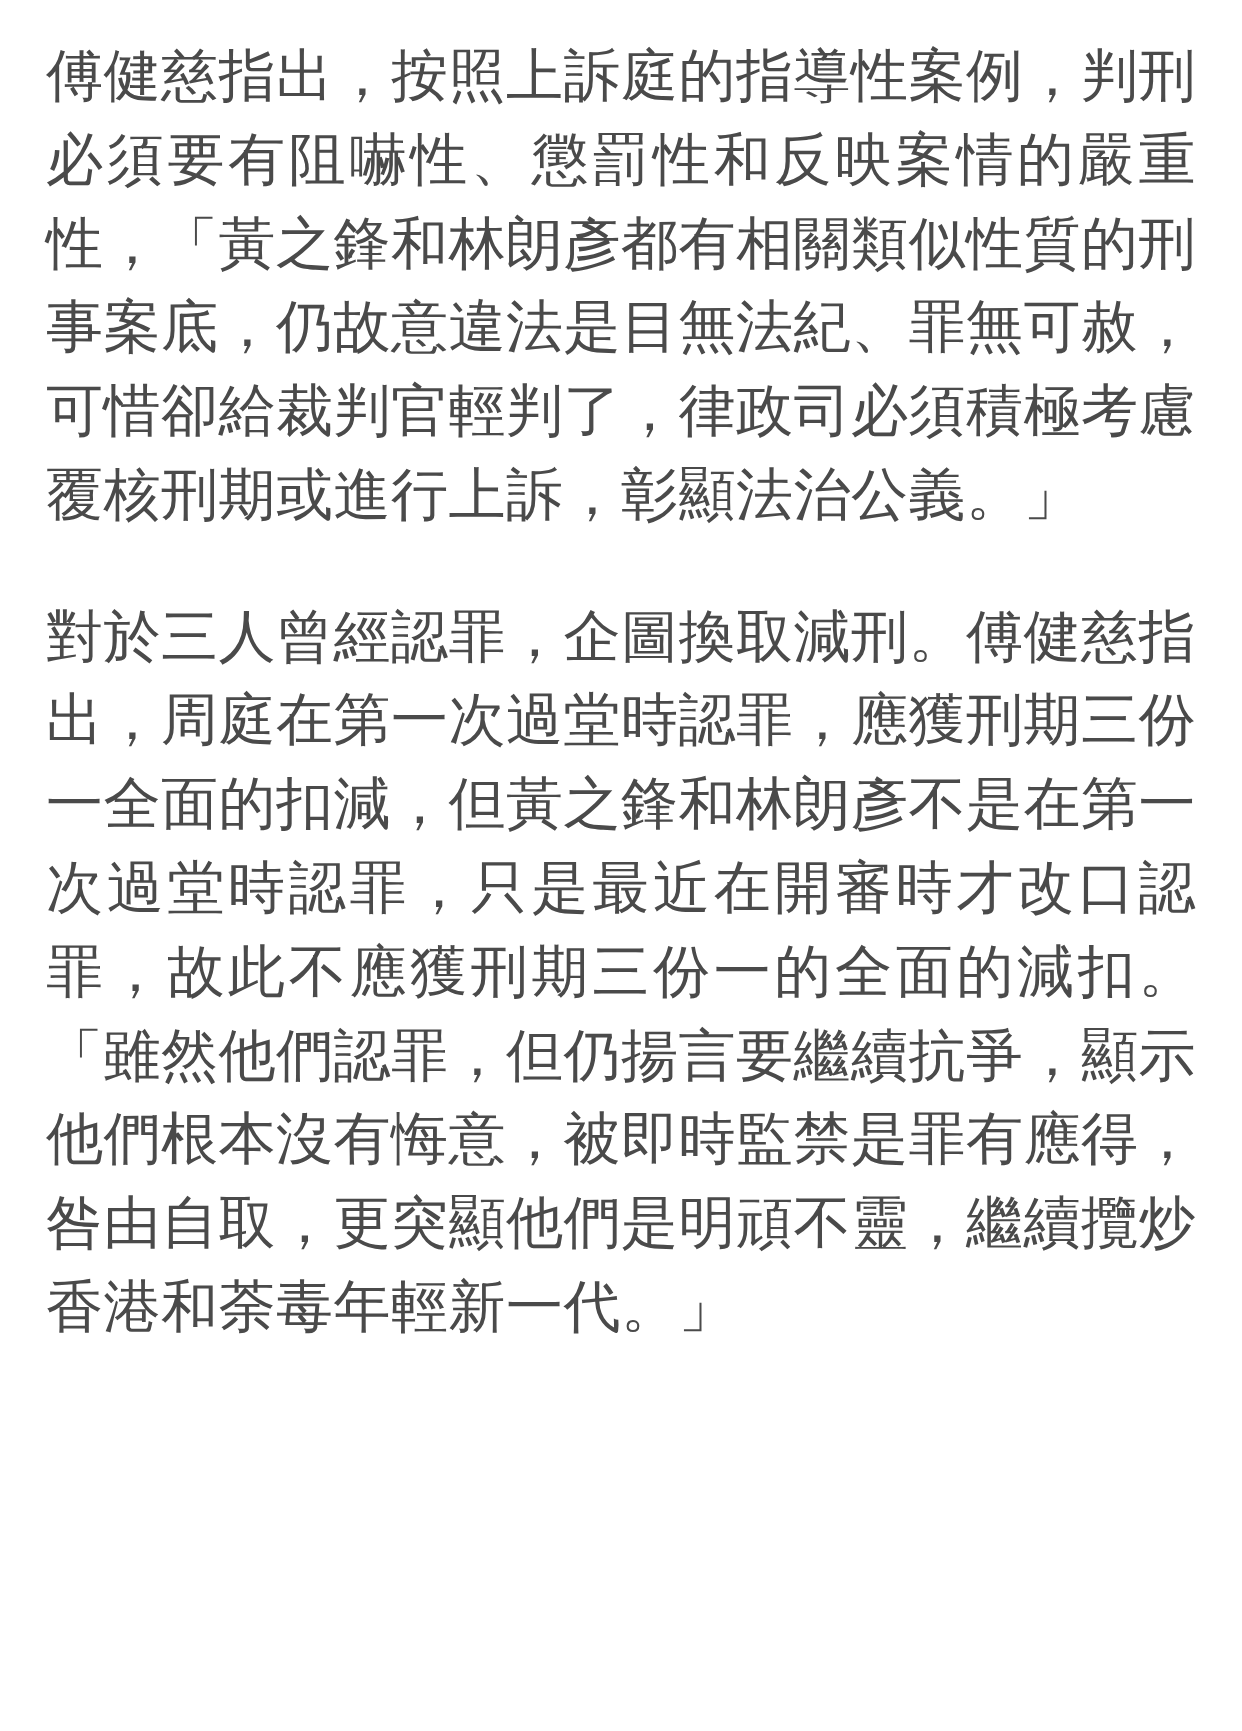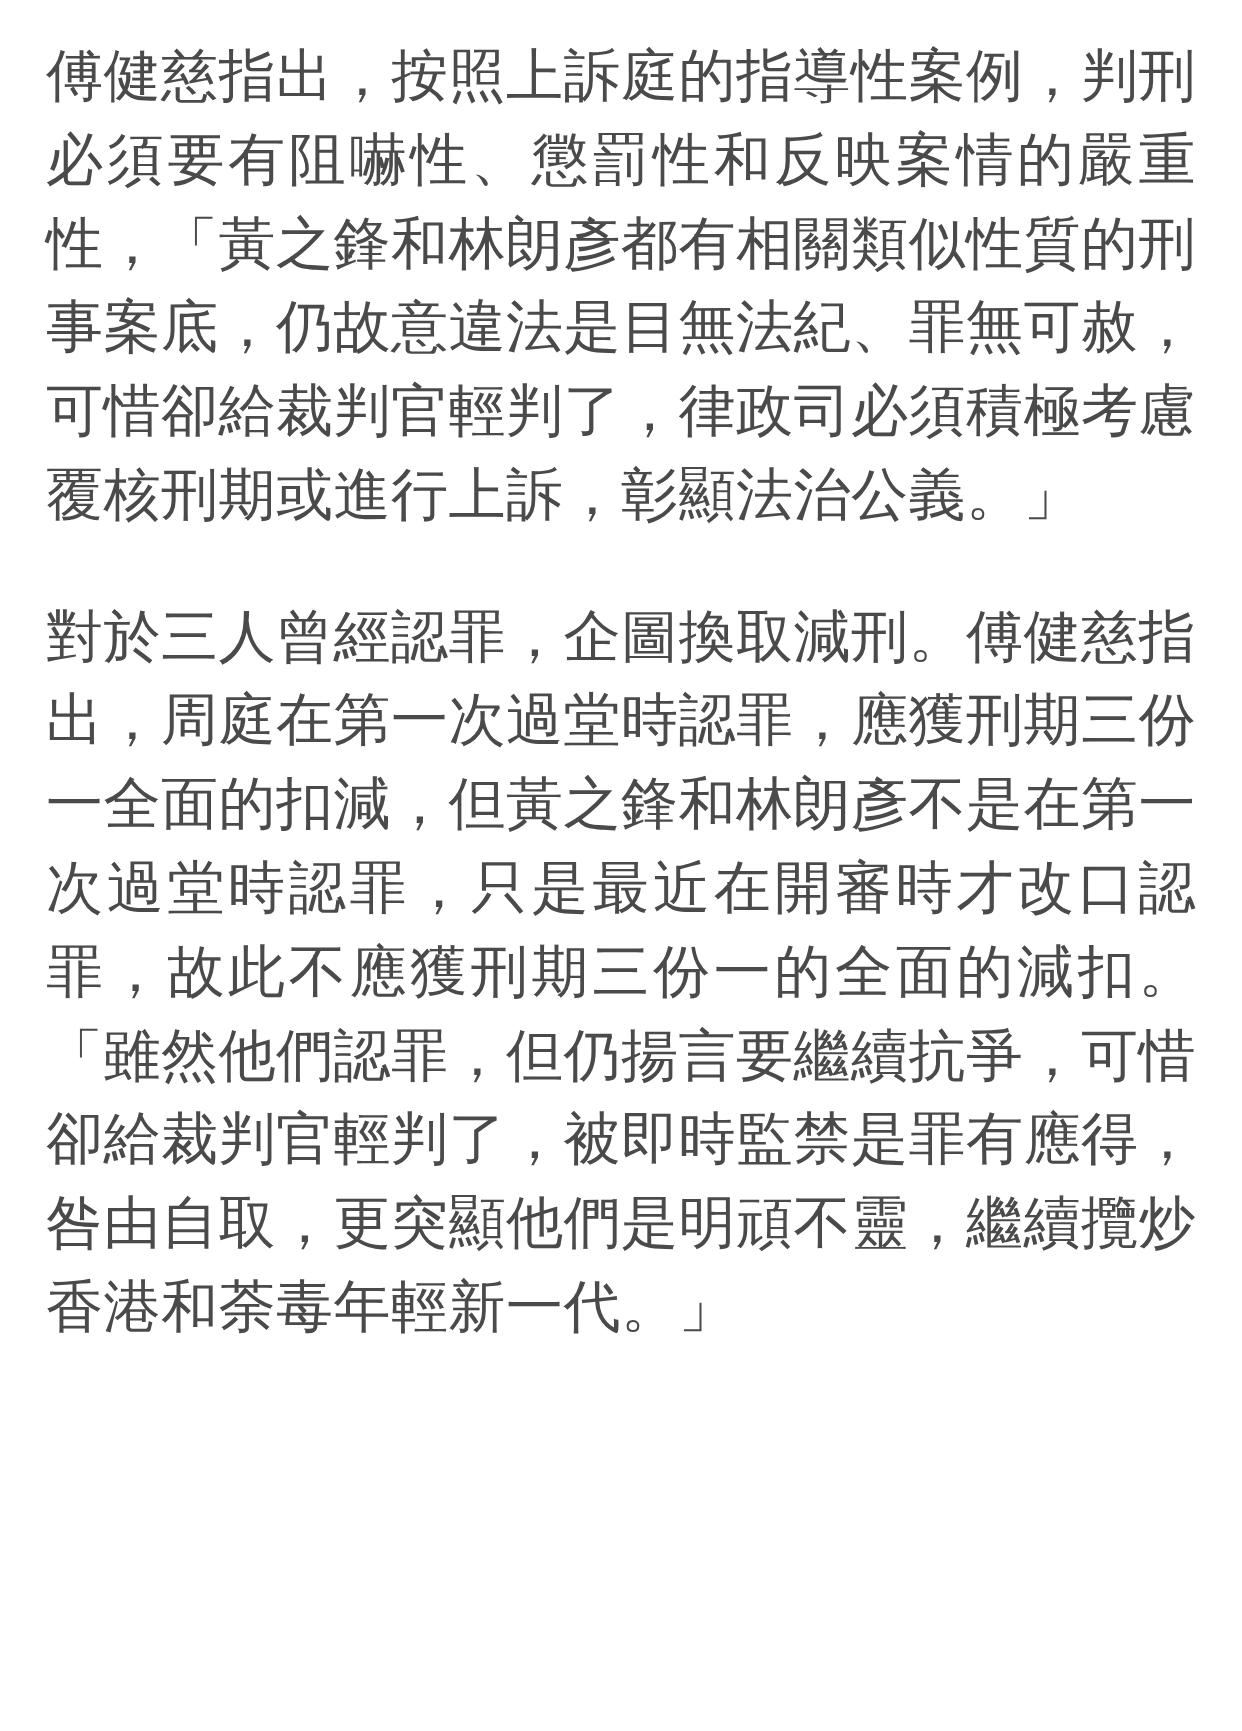--- a/index.html
+++ b/index.html
@@ -31,14 +31,14 @@
   }
   .para:last-child {
     margin-bottom: 0;
   }
 </style>
 </head>
 <body>
 
 <div class="article">
   <p class="para">傅健慈指出，按照上訴庭的指導性案例，判刑必須要有阻嚇性、懲罰性和反映案情的嚴重性，「黃之鋒和林朗彥都有相關類似性質的刑事案底，仍故意違法是目無法紀、罪無可赦，可惜卻給裁判官輕判了，律政司必須積極考慮覆核刑期或進行上訴，彰顯法治公義。」</p>
-  <p class="para">對於三人曾經認罪，企圖換取減刑。傅健慈指出，周庭在第一次過堂時認罪，應獲刑期三份一全面的扣減，但黃之鋒和林朗彥不是在第一次過堂時認罪，只是最近在開審時才改口認罪，故此不應獲刑期三份一的全面的減扣。「雖然他們認罪，但仍揚言要繼續抗爭，可惜卻給裁判官輕判了，被即時監禁是罪有應得，咎由自取，更突顯他們是明頑不靈，繼續攬炒香港和荼毒年輕新一代。」</p>
+  <p class="para">對於三人曾經認罪，企圖換取減刑。傅健慈指出，周庭在第一次過堂時認罪，應獲刑期三份一全面的扣減，但黃之鋒和林朗彥不是在第一次過堂時認罪，只是最近在開審時才改口認罪，故此不應獲刑期三份一的全面的減扣。「雖然他們認罪，但仍揚言要繼續抗爭，顯示他們根本沒有悔意，被即時監禁是罪有應得，咎由自取，更突顯他們是明頑不靈，繼續攬炒香港和荼毒年輕新一代。」</p>
 </div>
 
 </body></html>

